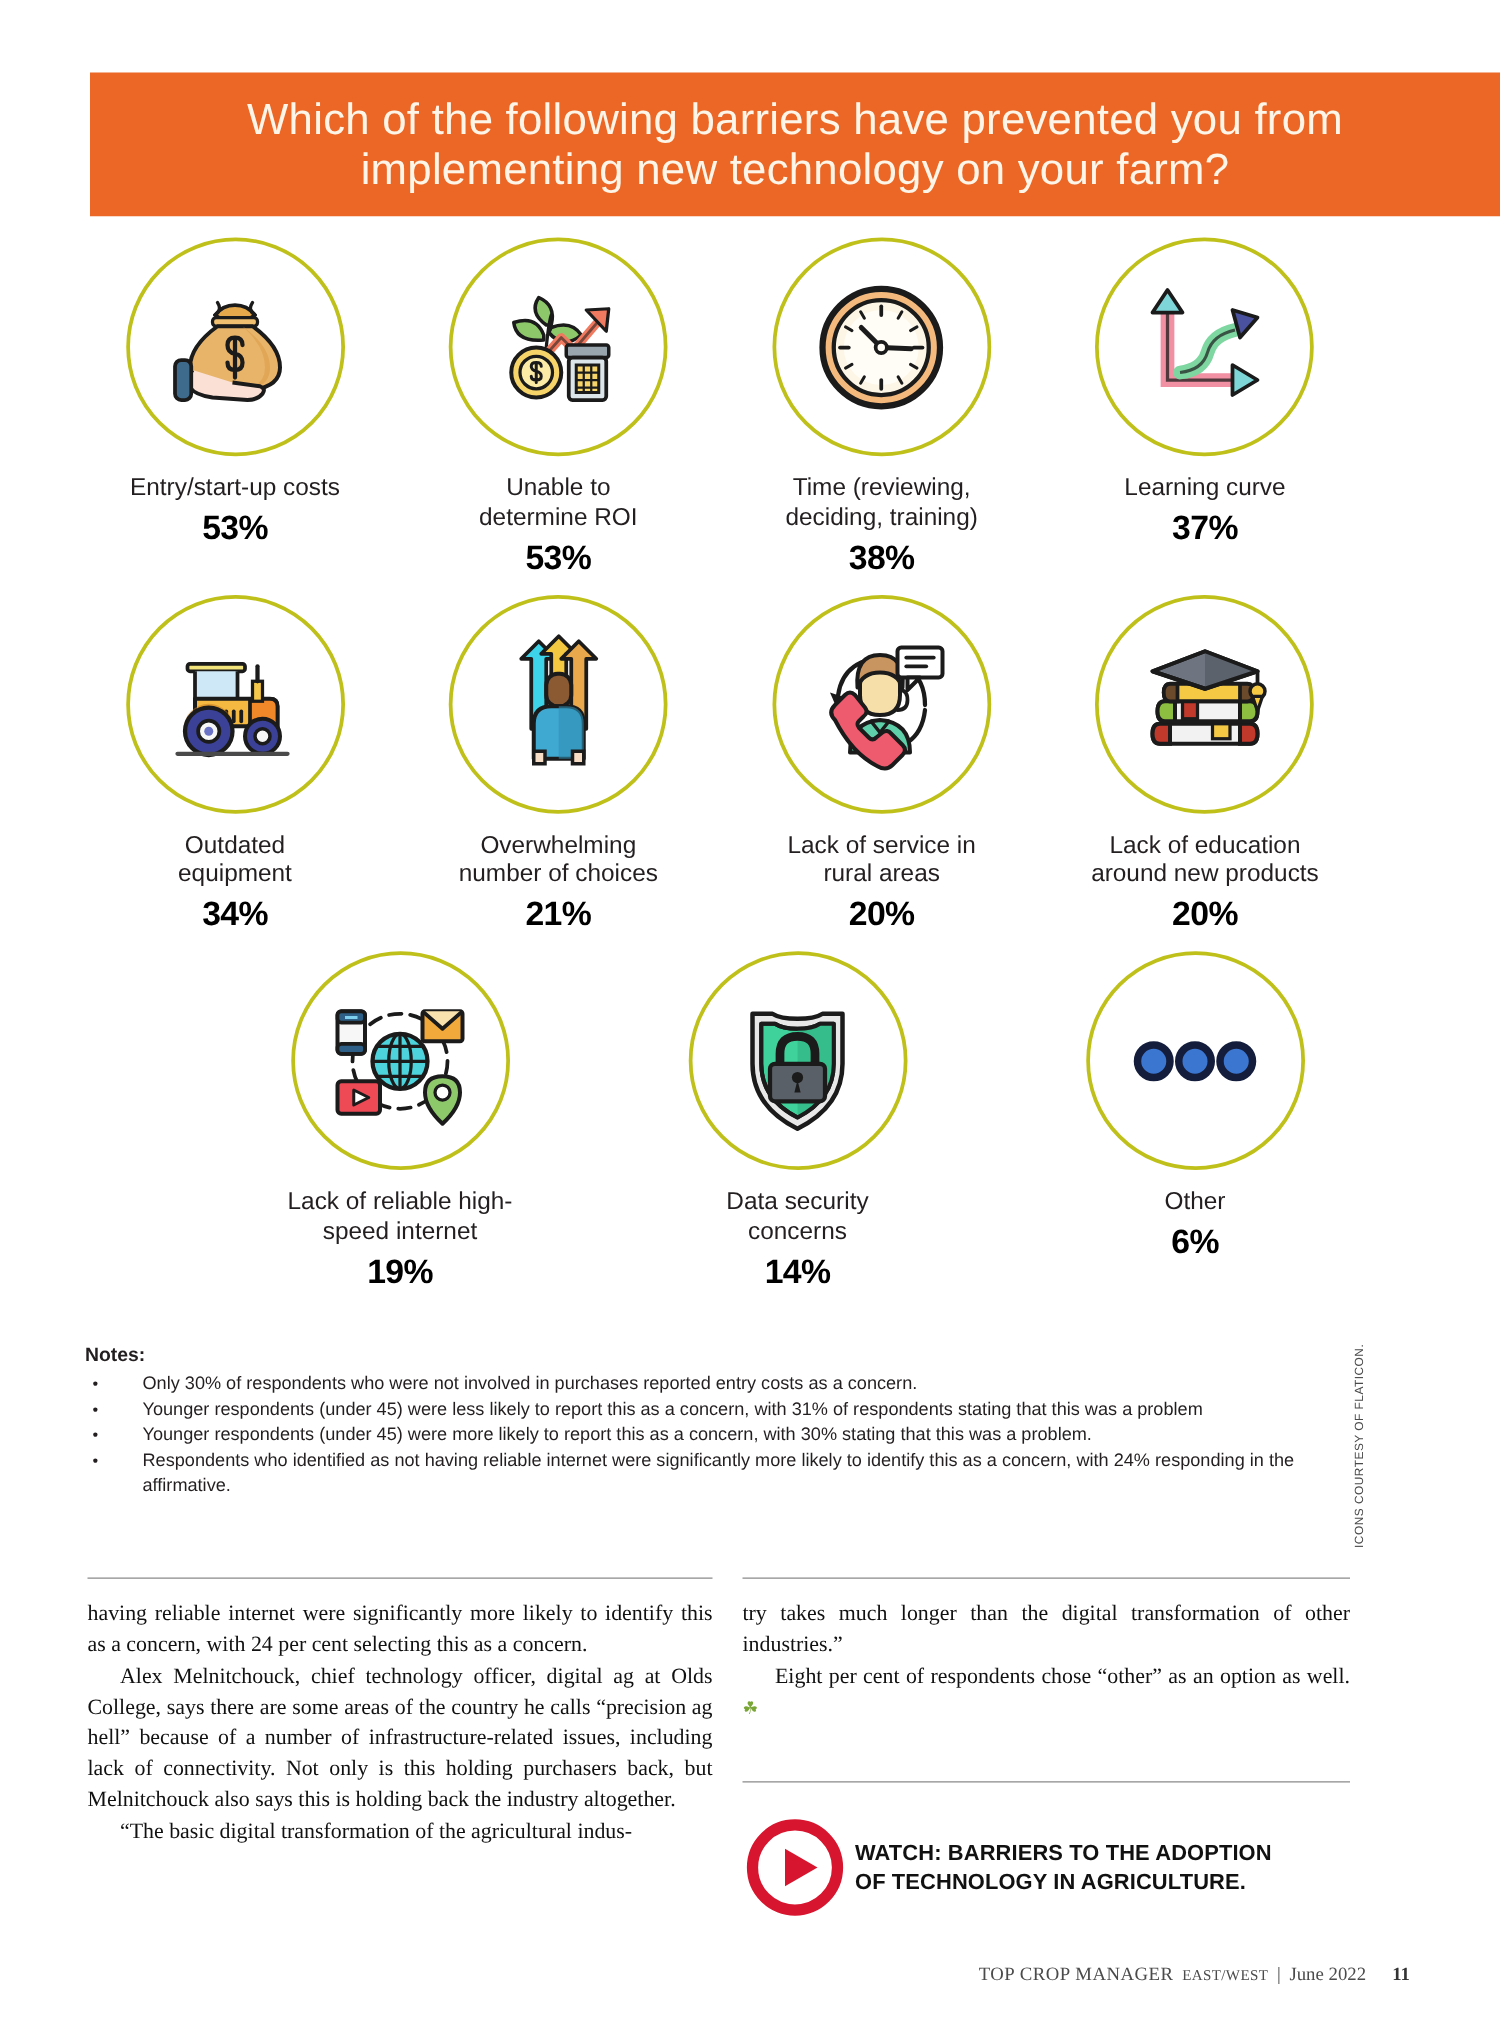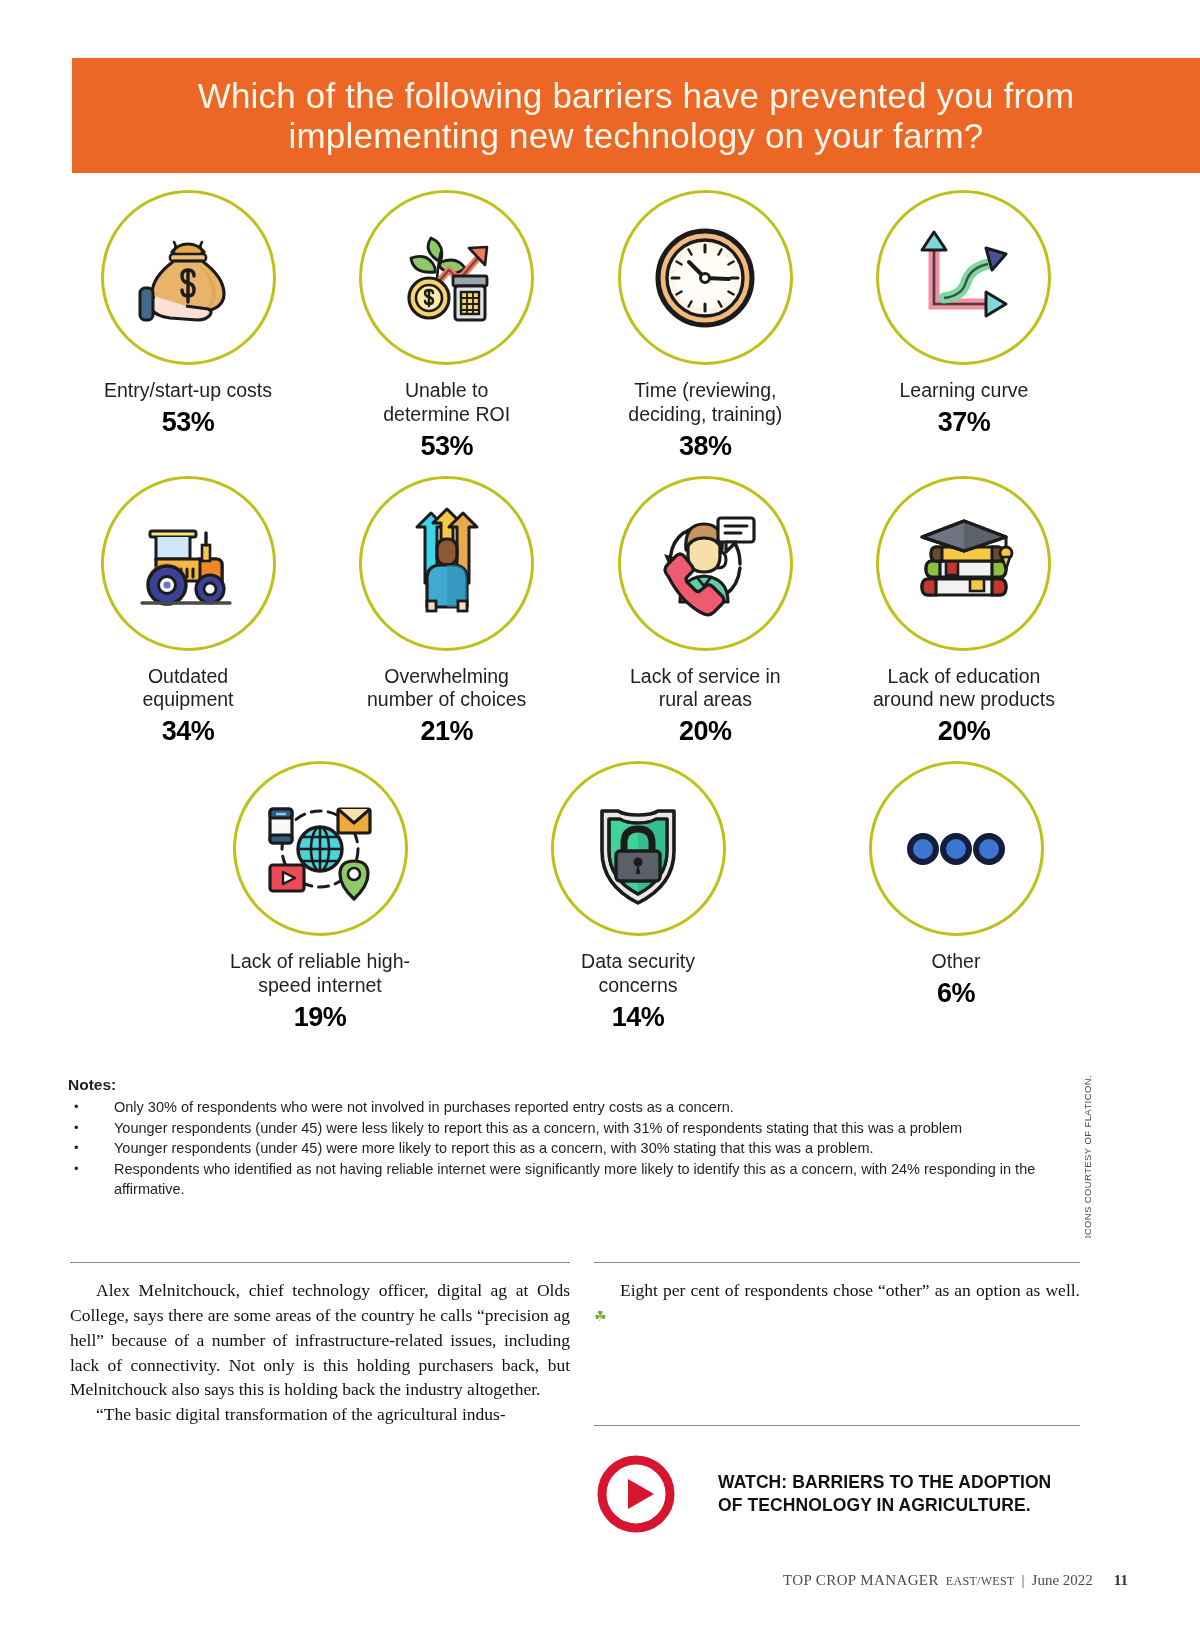--- a/index.html
+++ b/index.html
@@ -113,21 +113,21 @@
 
   .leaf { color:#7aa637; font-size:14px; }
 
   .rule-watch { left:594px; top:1425px; width:486px; }
 
   
   .watch {
     position:absolute;
     left:594px; top:1452px;
     width:486px;
-    display:flex; align-items:center; gap:40px;
+    display:flex; align-items:center; gap:6px;
   }
   .play-btn { width:84px; height:84px; flex:0 0 84px; }
   .watch-text {
     font-family:"Liberation Sans", sans-serif;
     font-size:17.5px; font-weight:bold; line-height:1.32;
     color:#111;
     letter-spacing:0.1px;
   }
 
   
@@ -435,25 +435,27 @@
 </div>
 
 <div class="credit">
   <span>ICONS COURTESY OF FLATICON.</span>
 </div>
 
 <div class="rule rule-left"></div>
 <div class="rule rule-right"></div>
 
 <div class="col col-left">
+  <p>having reliable internet were significantly more likely to identify this as a concern, with 24 per cent selecting this as a concern.</p>
   <p class="indent">Alex Melnitchouck, chief technology officer, digital ag at Olds College, says there are some areas of the country he calls “precision ag hell” because of a number of infrastructure-related issues, including lack of connectivity. Not only is this holding purchasers back, but Melnitchouck also says this is holding back the industry altogether.</p>
   <p class="indent">“The basic digital transformation of the agricultural indus-</p>
 </div>
 
 <div class="col col-right">
+  <p>try takes much longer than the digital transformation of other industries.”</p>
   <p class="indent">
     <span>Eight per cent of respondents chose “other” as an option as well.</span>
     <span class="leaf">☘</span>
   </p>
 </div>
 
 <div class="rule rule-watch"></div>
 
 <div class="watch">
   <span class="play-btn">

